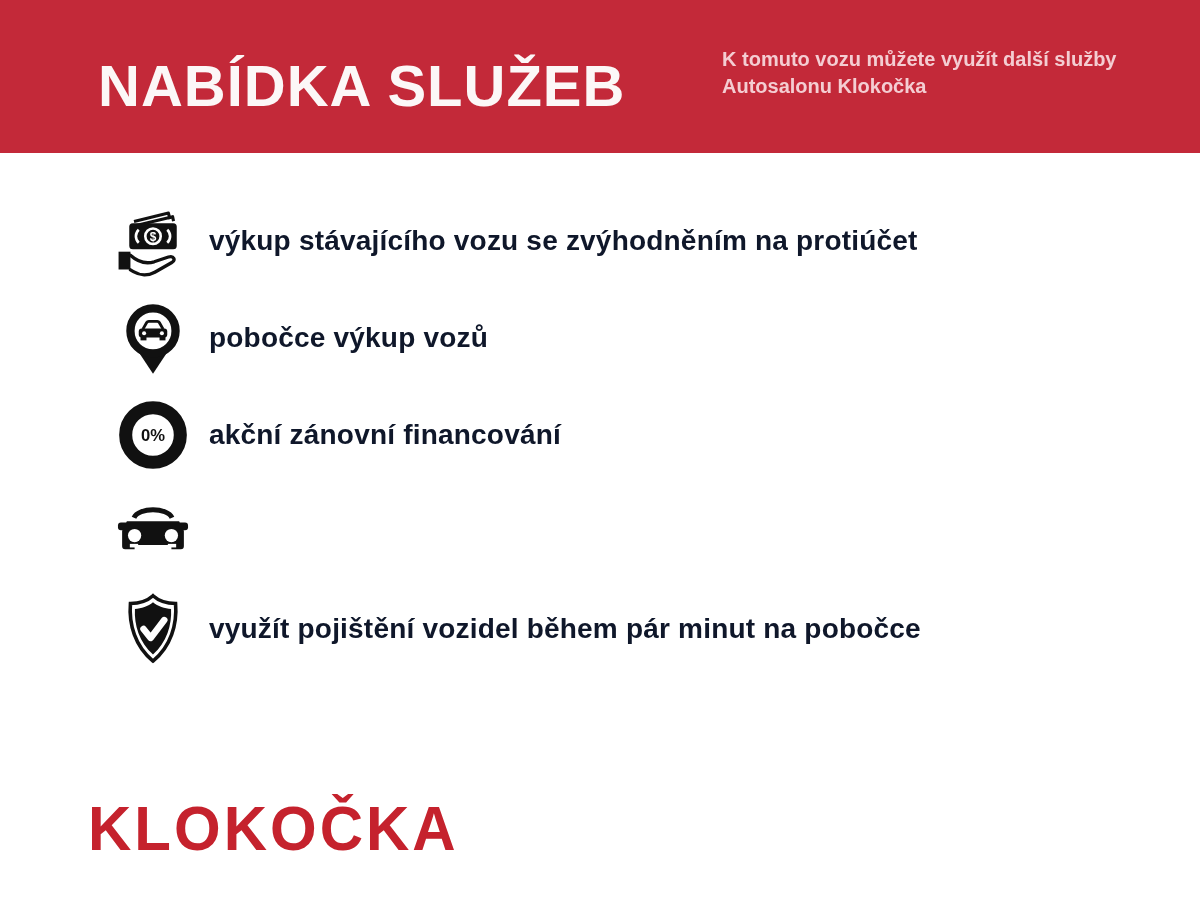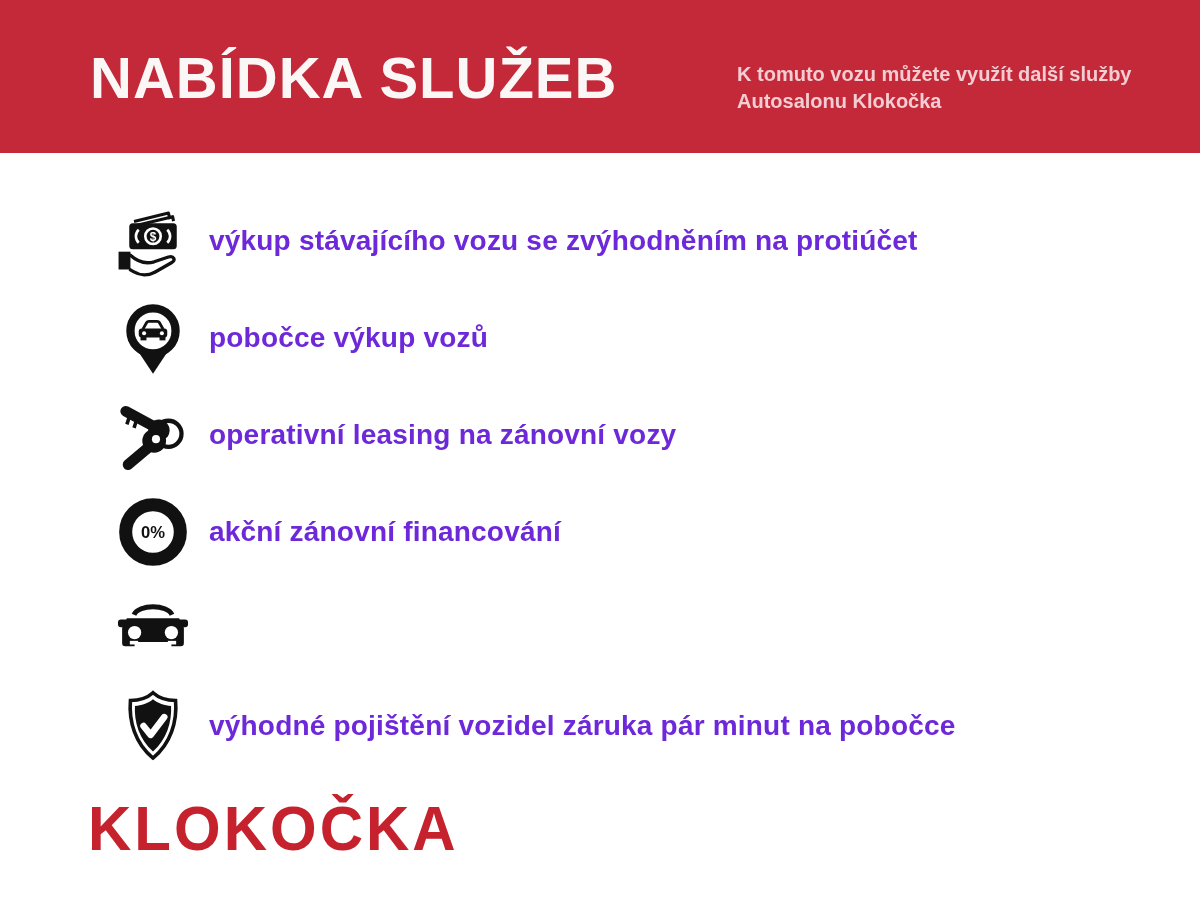--- a/index.html
+++ b/index.html
@@ -8,35 +8,35 @@
     font-family:"Liberation Sans",sans-serif;overflow:hidden;
   }
   .canvas{position:relative;width:1200px;height:899px;background:#ffffff;}
 
   
   .header{
     position:absolute;top:0;left:0;width:1200px;height:153px;
     background:#C32939;
   }
   .header h1{
-    margin:0;position:absolute;left:90px;top:50%;transform:translateY(-50%);
+    margin:8px;position:absolute;left:90px;top:50%;transform:translateY(-50%);
     color:#FCF7F7;font-size:58px;font-weight:bold;letter-spacing:1px;white-space:nowrap;
   }
   .header .note{
-    margin:15px;position:absolute;left:722px;top:46px;width:440px;
+    margin:0;position:absolute;left:722px;top:46px;width:440px;
     color:#F4CDD2;font-size:20px;line-height:27px;font-weight:bold;
   }
 
   
   .services{position:absolute;top:153px;left:0;width:1200px;padding-top:39px;}
   .row{display:flex;align-items:center;height:97px;padding-left:112px;}
   .ic{width:82px;height:82px;display:flex;align-items:center;justify-content:center;flex-shrink:0;}
   .ic svg{width:76px;height:76px;display:block;}
   .lbl{
-    margin-left:15px;font-size:28px;font-weight:bold;color:#6d28d9;
+    margin-left:15px;font-size:28px;font-weight:bold;color:#0f172a;
     letter-spacing:0.2px;white-space:nowrap;
   }
 
   
   .logo{
     position:absolute;left:88px;top:793px;
     font-size:60px;font-weight:bold;color:#C5222D;letter-spacing:3px;
     transform:scaleY(1.04);transform-origin:top left;white-space:nowrap;
   }
 </style>
@@ -78,37 +78,20 @@
           <rect x="20" y="24" width="24" height="7.5" rx="2.5" fill="#111"></rect>
           <circle cx="24.5" cy="28" r="1.7" fill="#fff"></circle>
           <circle cx="39.5" cy="28" r="1.7" fill="#fff"></circle>
           <rect x="21.5" y="31" width="5" height="3" fill="#111"></rect>
           <rect x="37.5" y="31" width="5" height="3" fill="#111"></rect>
         </svg>
       </span>
       <span class="lbl">pobočce výkup vozů</span>
     </div>
 
-    <div class="row">
-      <span class="ic">
-        <svg viewBox="0 0 64 64" xmlns="http://www.w3.org/2000/svg">
-          <circle cx="45" cy="31" r="11" fill="none" stroke="#111" stroke-width="3.6"></circle>
-          <line x1="35" y1="26" x2="9" y2="12" stroke="#111" stroke-width="9" stroke-linecap="round"></line>
-          <line x1="12" y1="17" x2="10" y2="23" stroke="#111" stroke-width="3"></line>
-          <line x1="18" y1="20" x2="16" y2="26" stroke="#111" stroke-width="3"></line>
-          <circle cx="37" cy="28" r="9" fill="#111"></circle>
-          <line x1="30" y1="41" x2="11" y2="57" stroke="#111" stroke-width="9" stroke-linecap="round"></line>
-          <line x1="14" y1="50" x2="19" y2="55" stroke="#111" stroke-width="3"></line>
-          <line x1="19" y1="46" x2="24" y2="51" stroke="#111" stroke-width="3"></line>
-          <circle cx="33" cy="37" r="10" fill="#111"></circle>
-          <circle cx="34.5" cy="35.5" r="3.4" fill="#fff"></circle>
-        </svg>
-      </span>
-      <span class="lbl">operativní leasing na zánovní vozy</span>
-    </div>
 
     <div class="row">
       <span class="ic">
         <svg viewBox="0 0 64 64" xmlns="http://www.w3.org/2000/svg">
           <circle cx="32" cy="32" r="23" fill="none" stroke="#111" stroke-width="11"></circle>
           <text x="32" y="37" text-anchor="middle" font-size="14" font-weight="bold" fill="#111" font-family="Liberation Sans, sans-serif">0%</text>
         </svg>
       </span>
       <span class="lbl">akční zánovní financování</span>
     </div>
@@ -129,21 +112,21 @@
     </div>
 
     <div class="row">
       <span class="ic">
         <svg viewBox="0 0 64 64" xmlns="http://www.w3.org/2000/svg">
           <path d="M32 4 C37 8.5 44.5 10.5 51 10.5 C52.5 28 47 47 32 59 C17 47 11.5 28 13 10.5 C19.5 10.5 27 8.5 32 4 Z" fill="none" stroke="#111" stroke-width="3"></path>
           <path d="M32 9.5 C36 13 42 14.8 47.2 15.2 C48 28.5 43.5 43.5 32 53.5 C20.5 43.5 16 28.5 16.8 15.2 C22 14.8 28 13 32 9.5 Z" fill="#111"></path>
           <path d="M24 32 L30 39.5 L41.5 24.5" fill="none" stroke="#fff" stroke-width="5.5" stroke-linecap="round" stroke-linejoin="round"></path>
         </svg>
       </span>
-      <span class="lbl">výhodné pojištění vozidel záruka pár minut na pobočce</span>
+      <span class="lbl">využít pojištění vozidel během pár minut na pobočce</span>
     </div>
 
   </main>
 
   <footer>
     <div class="logo">KLOKOČKA</div>
   </footer>
 
 </div>
 

